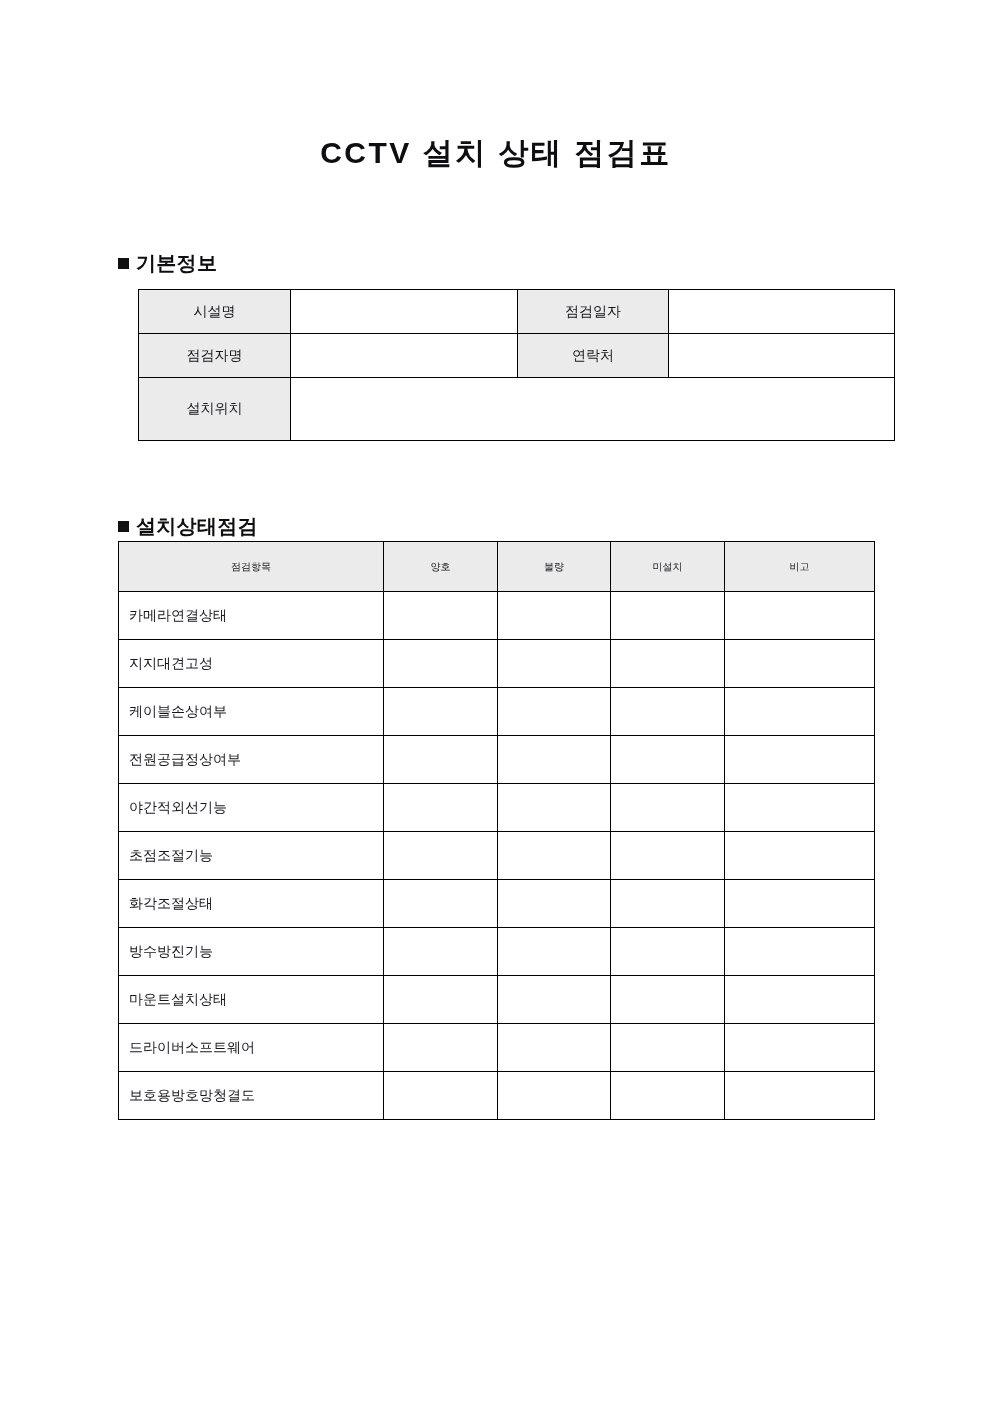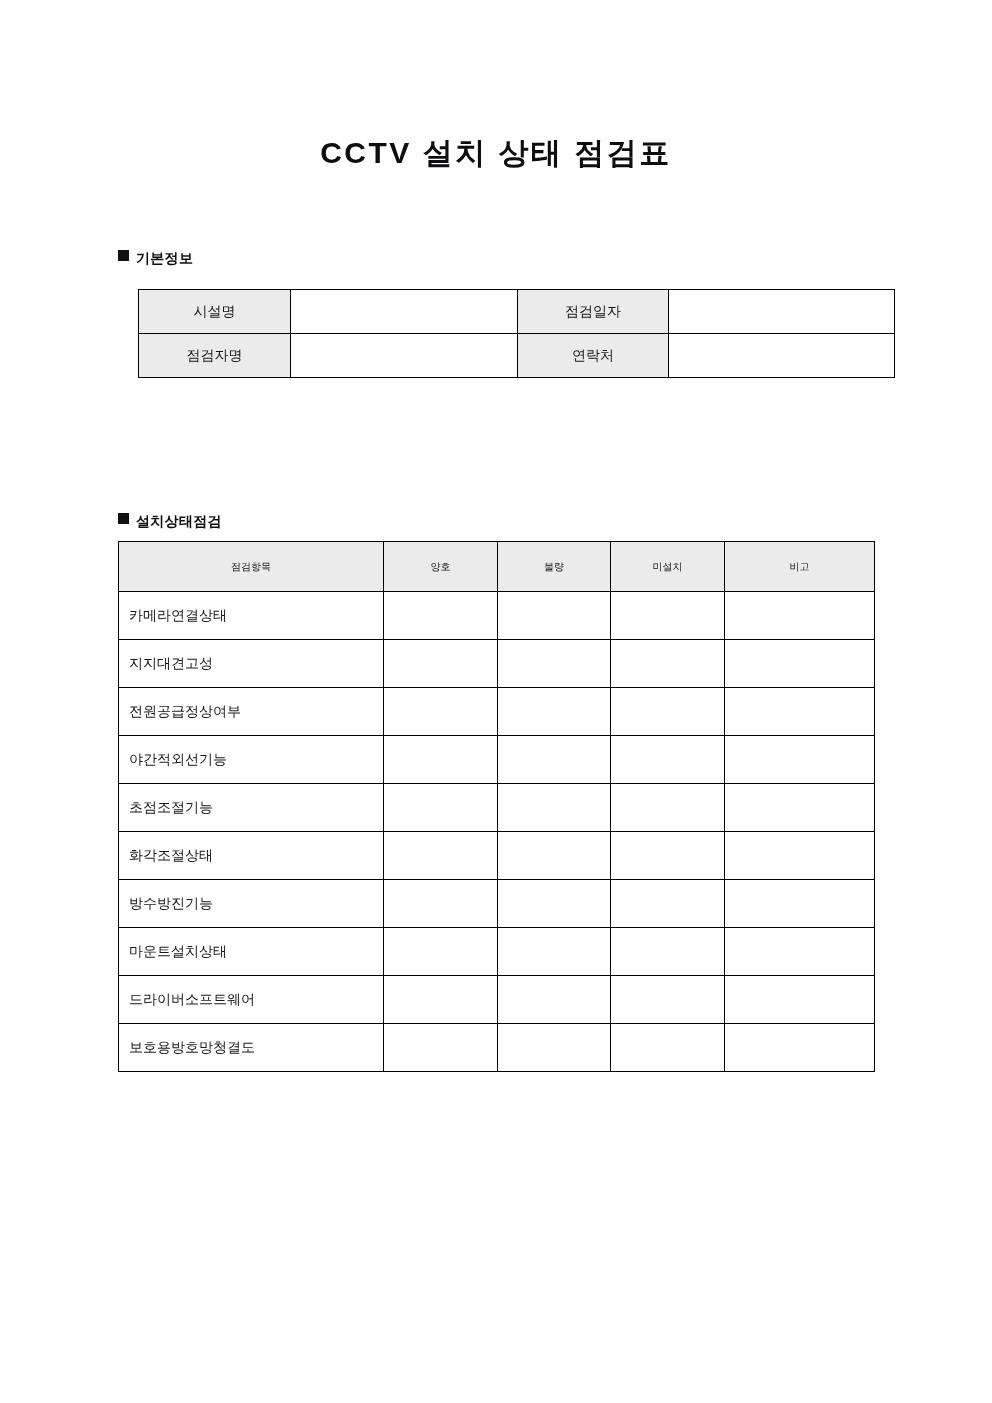--- a/index.html
+++ b/index.html
@@ -36,25 +36,26 @@
     font-weight: bold;
     letter-spacing: 2.5px;
     color: #0d0d12;
     white-space: nowrap;
   }
 
   
   .section-heading {
     position: absolute;
     left: 118px;
-    font-size: 14px;
+    font-size: 20px;
     font-weight: bold;
     color: #0d0d12;
     letter-spacing: 0.3px;
     display: flex;
+    align-items: center;
     gap: 7px;
     white-space: nowrap;
   }
   .section-heading .bullet {
     display: inline-block;
     width: 11px;
     height: 11px;
     background: #111111;
     flex: 0 0 auto;
   }
@@ -137,20 +138,24 @@
         <td class="label-cell">시설명</td>
         <td class="value-cell"></td>
         <td class="label-cell">점검일자</td>
         <td class="value-cell"></td>
       </tr>
       <tr class="row-short">
         <td class="label-cell">점검자명</td>
         <td class="value-cell"></td>
         <td class="label-cell">연락처</td>
         <td class="value-cell"></td>
+      </tr>
+      <tr class="row-tall">
+        <td class="label-cell">설치위치</td>
+        <td class="value-cell" colspan="3"></td>
       </tr>
     </tbody>
   </table>
 
   <div class="section-heading" id="heading-install-check">
     <span class="bullet"></span>
     <span>설치상태점검</span>
   </div>
 
   <table class="form-table" id="inspection-table">
@@ -179,20 +184,27 @@
           <td class="mark-cell"></td>
         </tr>
         <tr>
           <td class="item-cell">지지대견고성</td>
           <td class="mark-cell"></td>
           <td class="mark-cell"></td>
           <td class="mark-cell"></td>
           <td class="mark-cell"></td>
         </tr>
         <tr>
+          <td class="item-cell">케이블손상여부</td>
+          <td class="mark-cell"></td>
+          <td class="mark-cell"></td>
+          <td class="mark-cell"></td>
+          <td class="mark-cell"></td>
+        </tr>
+        <tr>
           <td class="item-cell">전원공급정상여부</td>
           <td class="mark-cell"></td>
           <td class="mark-cell"></td>
           <td class="mark-cell"></td>
           <td class="mark-cell"></td>
         </tr>
         <tr>
           <td class="item-cell">야간적외선기능</td>
           <td class="mark-cell"></td>
           <td class="mark-cell"></td>

